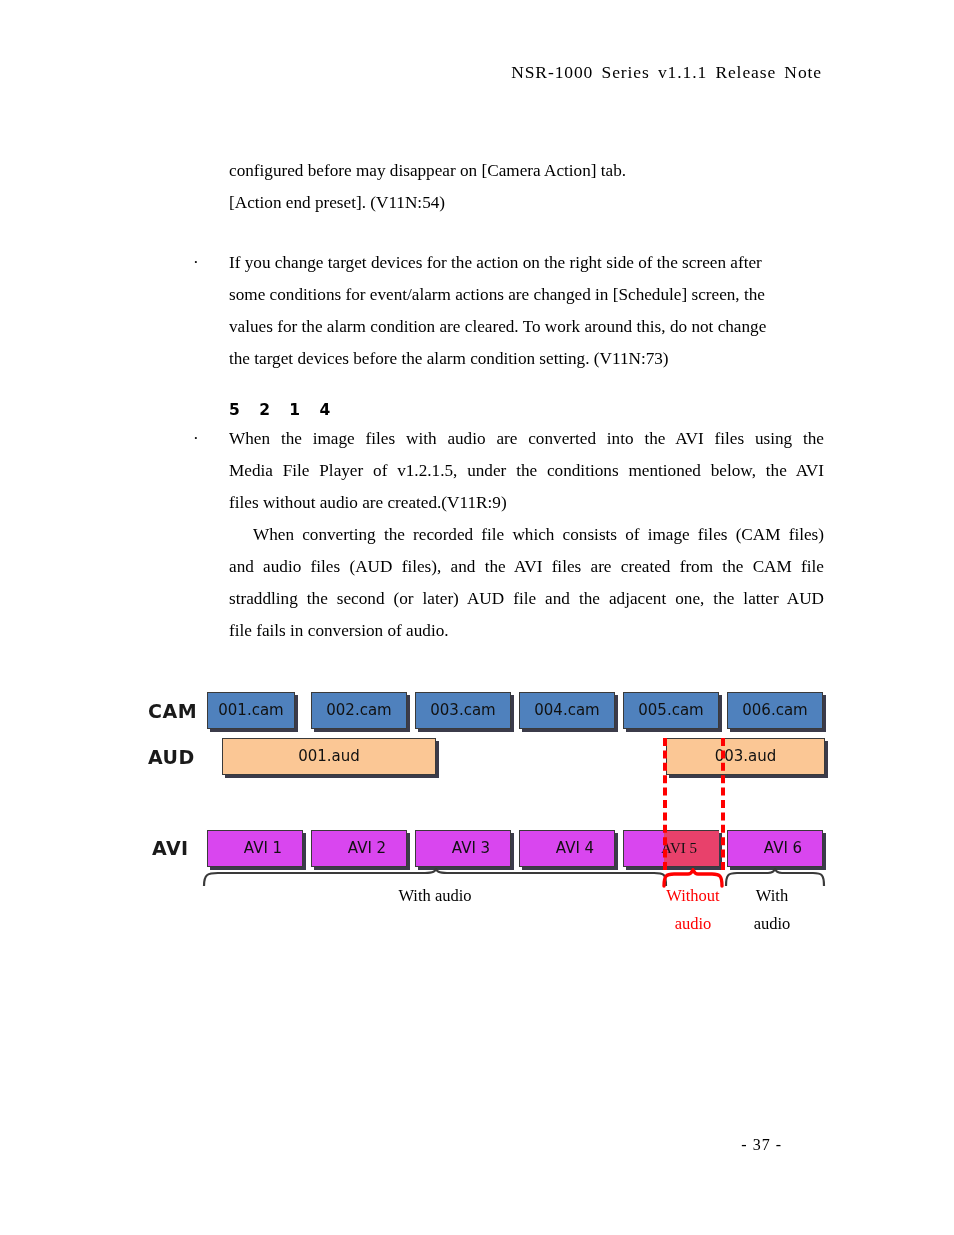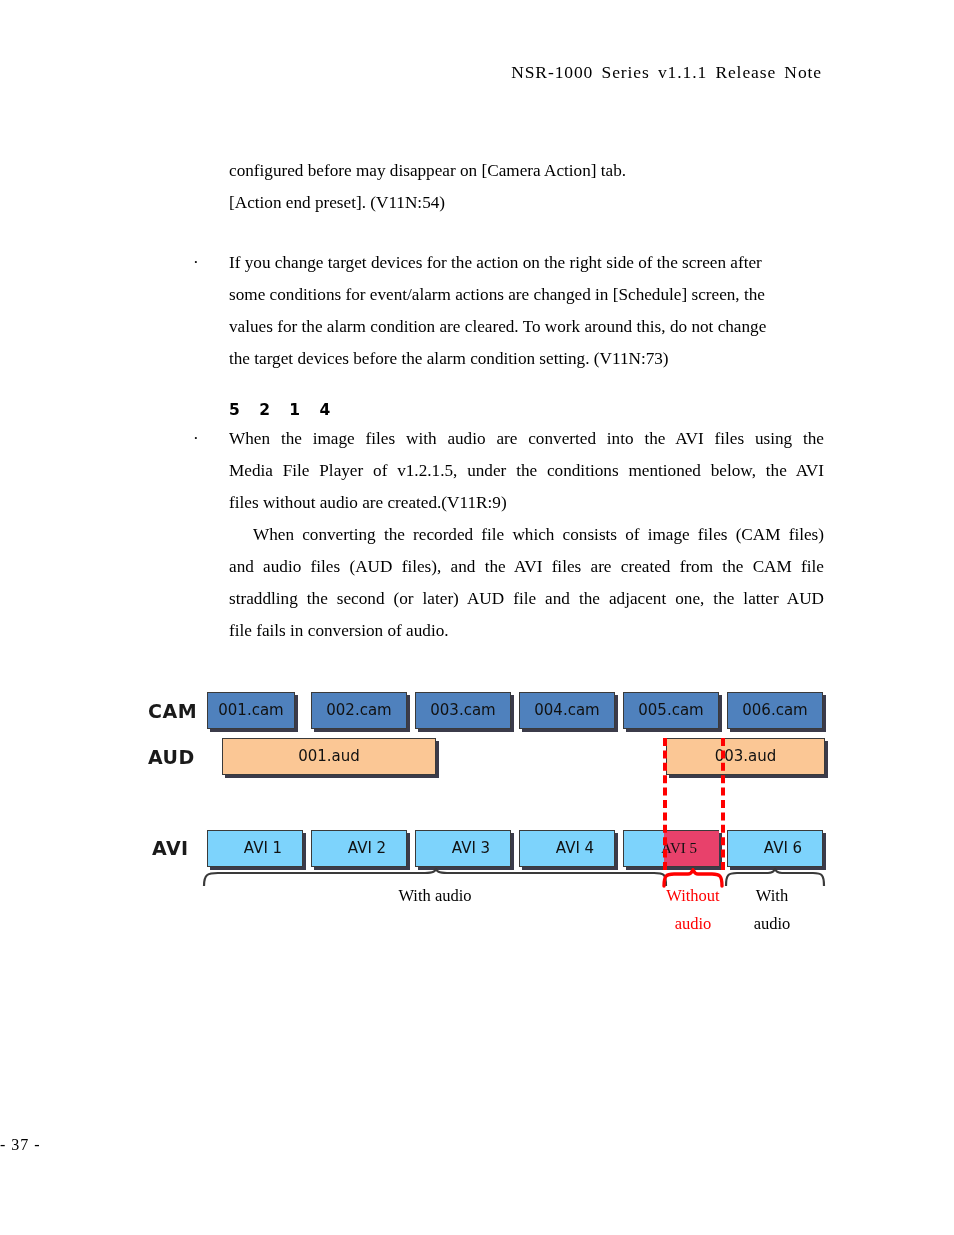--- a/index.html
+++ b/index.html
@@ -118,21 +118,21 @@
     font-family: "DejaVu Sans", "Liberation Sans", sans-serif;
     font-size: 15px;
     color: #111;
     display: flex;
     align-items: center;
     justify-content: center;
     line-height: 1;
   }
   .box.cam { background: #4F81BD; }
   .box.aud { background: #FBC795; }
-  .box.avi { background: #7dd3fc; padding-left: 16px; }
+  .box.avi { background: #d946ef; padding-left: 16px; }
 
   .box .lbl { position: relative; z-index: 3; }
 
   .redfill {
     position: absolute;
     top: 0;
     bottom: 0;
     background: #E8416B;
     z-index: 1;
   }
@@ -153,21 +153,21 @@
     text-align: center;
   }
   .brace-cap.red { color: #FF0000; }
 
   
   .footer {
     position: absolute;
     top: 1136px;
     left: 0;
     width: 782px;
-    text-align: left;
+    text-align: right;
     font-family: "Liberation Serif", "DejaVu Serif", serif;
     font-size: 16px;
     letter-spacing: 1px;
   }
 </style>
 </head>
 <body>
 
 <div class="page">
 

